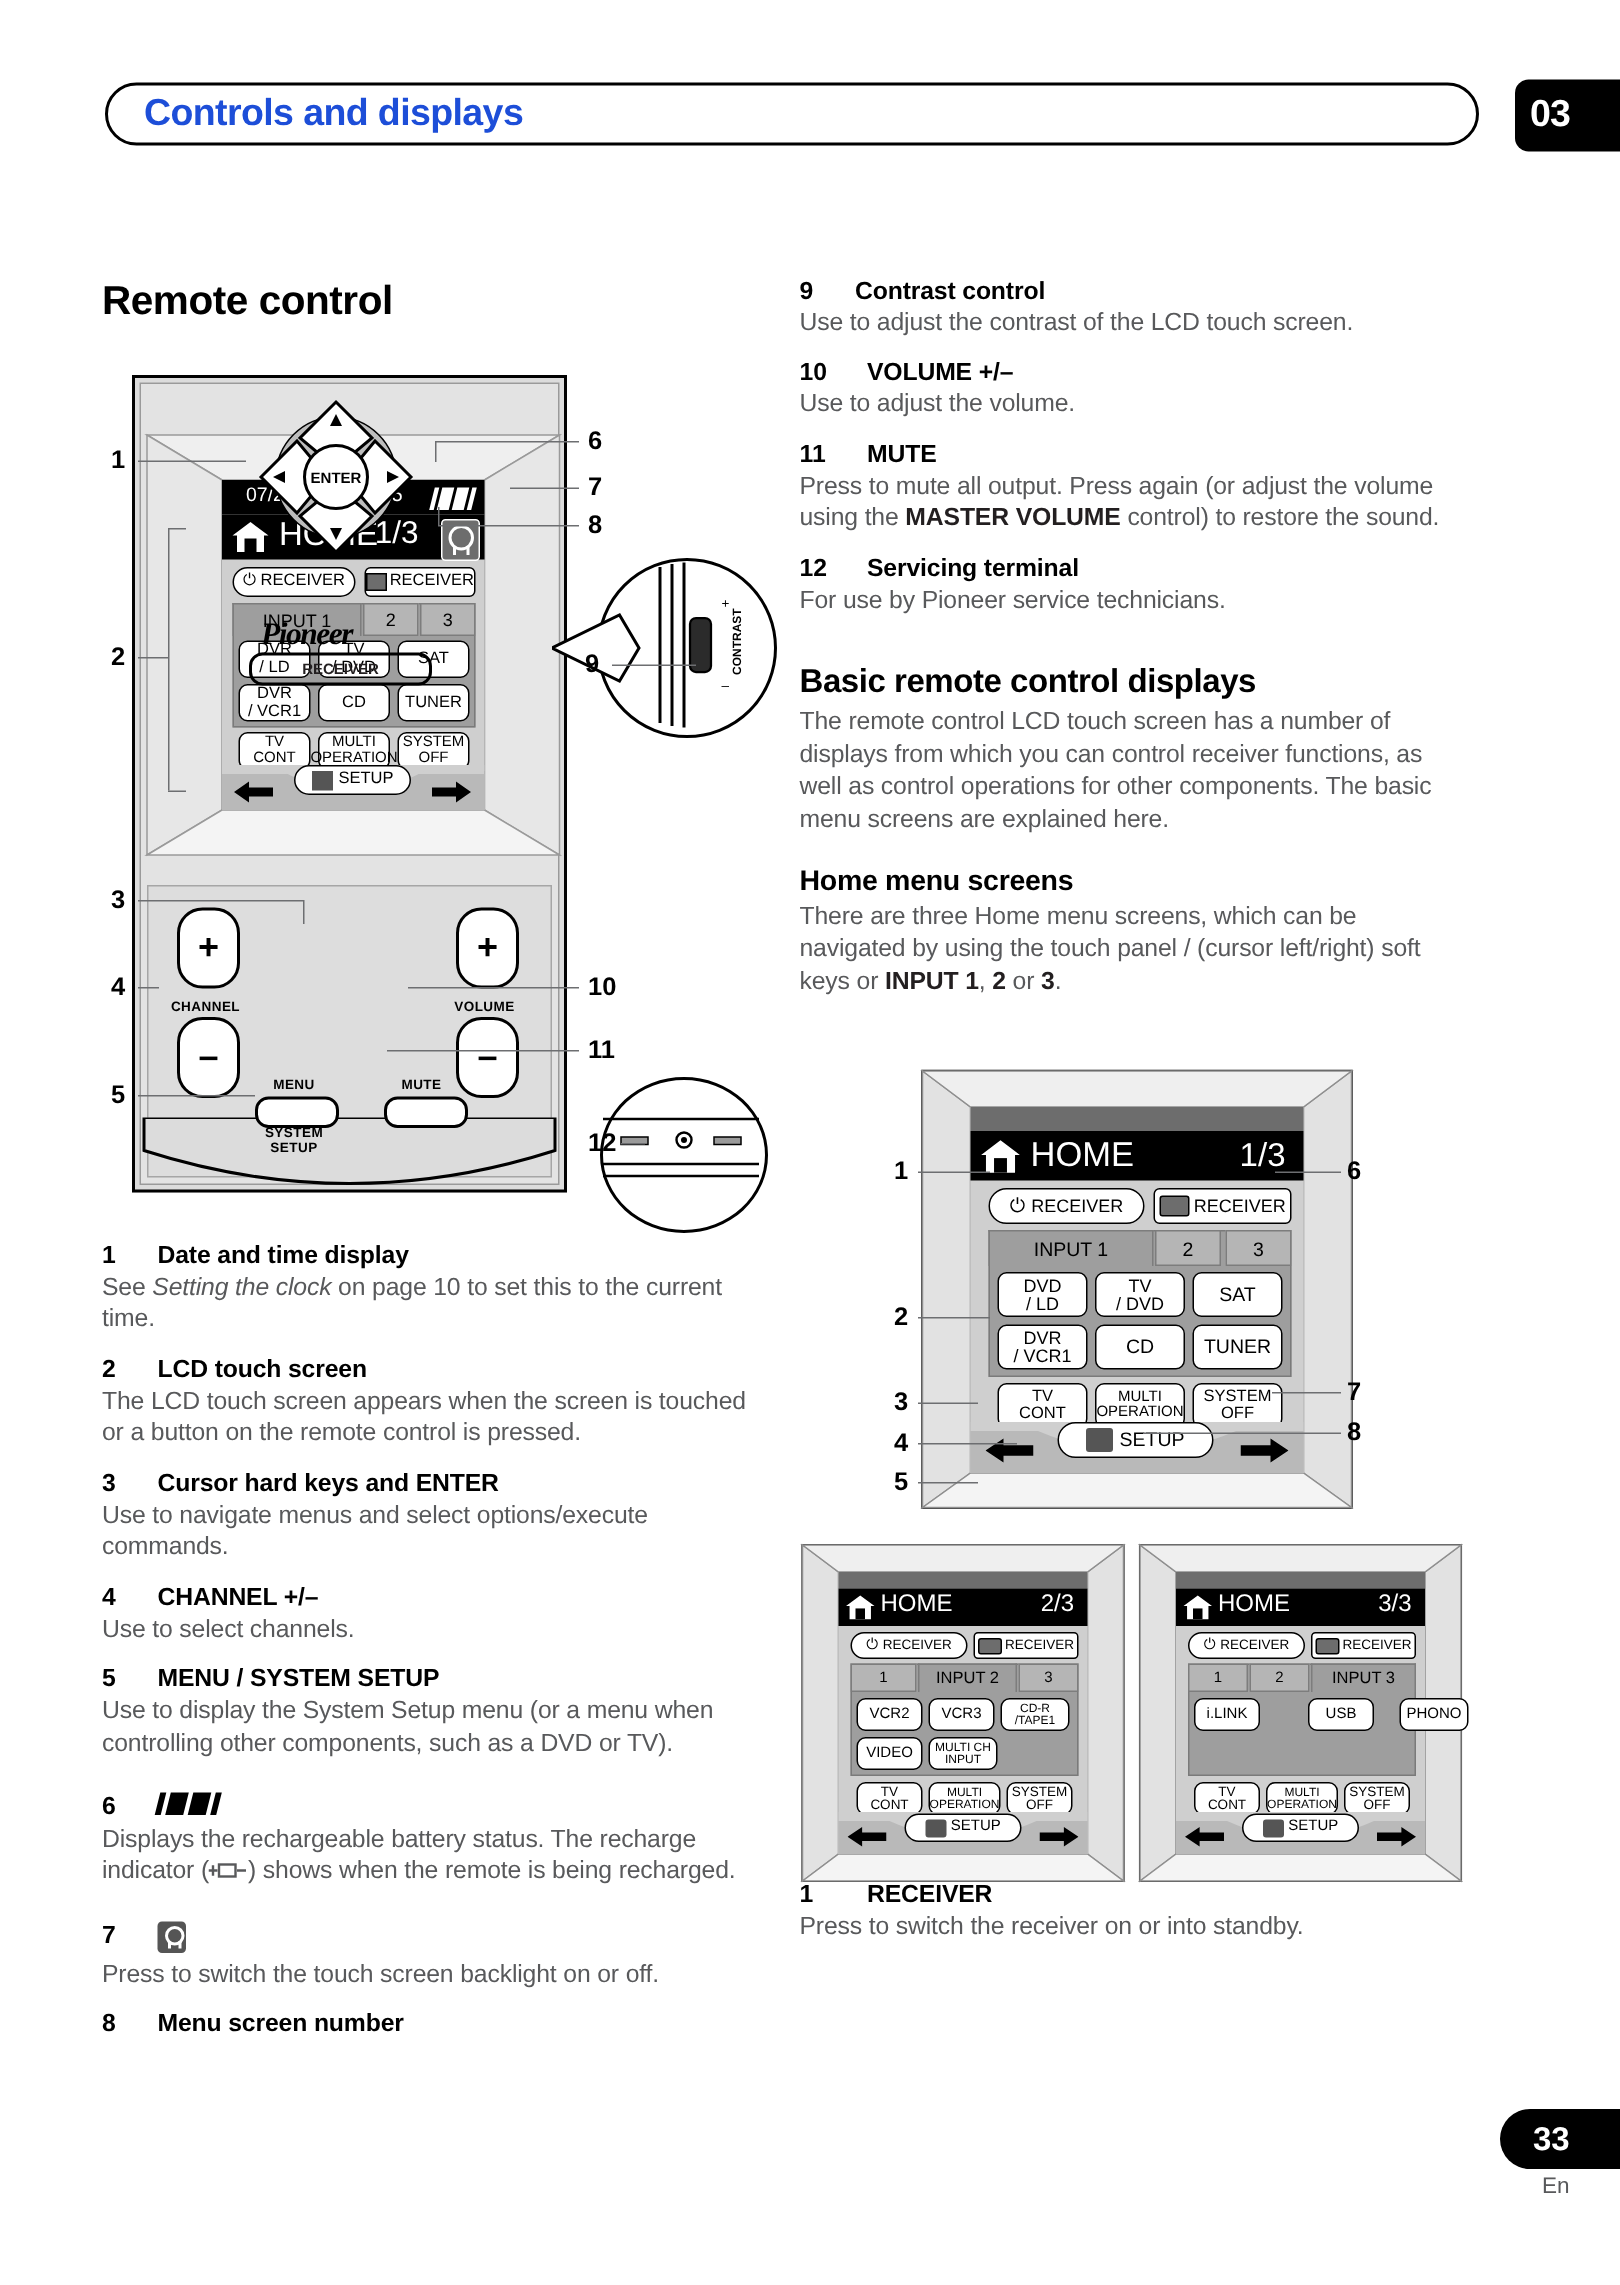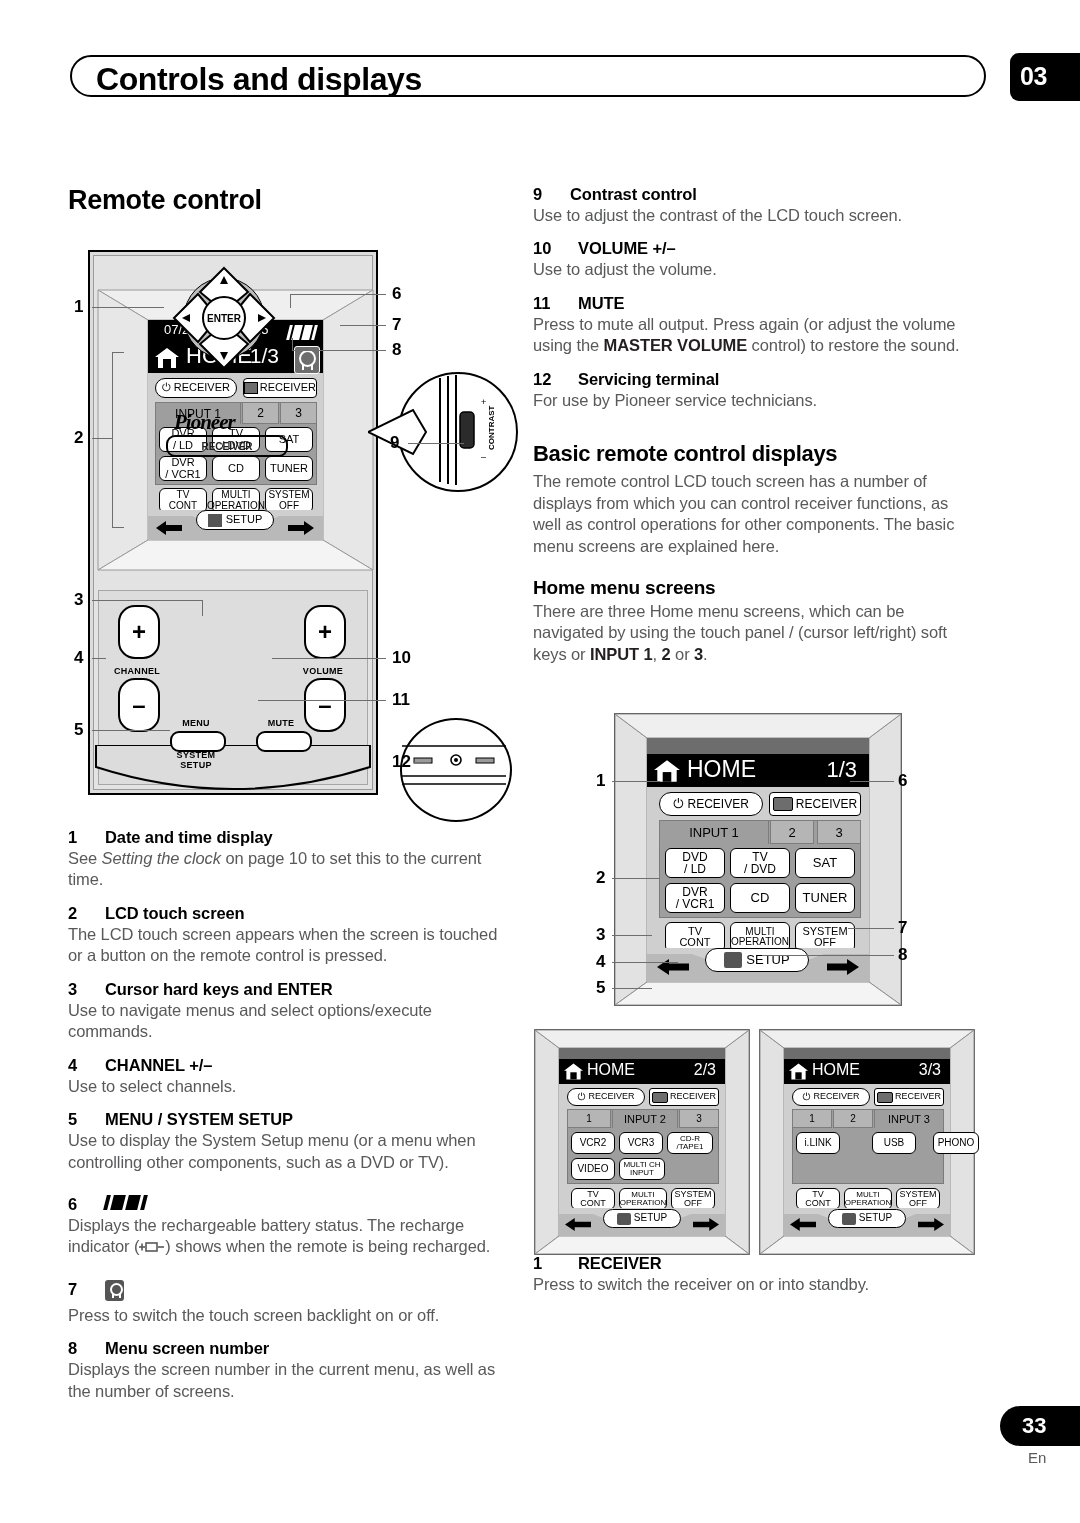--- a/index.html
+++ b/index.html
@@ -8,22 +8,22 @@
     font-family:"Liberation Sans",sans-serif;color:#231f20;
     position:relative;overflow:hidden;
   }
   
   #header{position:absolute;left:70px;top:55px;width:940px;height:44px;}
   #header-pill{
     position:absolute;left:0;top:0;width:916px;height:42px;
     border:2.5px solid #000;border-radius:21px;box-sizing:border-box;background:#fff;
   }
   #header-title{
-    position:absolute;left:26px;top:6px;font-size:32px;font-weight:bold;
-    letter-spacing:-0.4px;color:#000000;
+    position:absolute;left:26px;top:6px;font-size:25px;font-weight:bold;
+    letter-spacing:-0.4px;color:#1d4ed8;
   }
   #chapter-badge{
     position:absolute;left:940px;top:-2px;width:70px;height:48px;background:#000;
     border-radius:9px 0 0 9px;
   }
   #chapter-badge span{
     position:absolute;left:10px;top:9px;color:#fff;font-size:25px;font-weight:bold;
     letter-spacing:-0.5px;
   }
 
@@ -181,21 +181,20 @@
 
   <div class="item" style="margin-top:22px">
     <span class="num">7</span>
     <span class="ttl"><span class="lamp"></span></span>
     <div class="body" style="margin-top:4px">Press to switch the touch screen backlight on or off.</div>
   </div>
 
   <div class="item">
     <span class="num">8</span>
     <span class="ttl">Menu screen number</span>
-    <div class="body">Displays the screen number in the current menu, as well as the number of screens.</div>
   </div>
 </div>
 
 <div id="remote">
   <div class="rbody"></div>
   <div class="rbody2"></div>
 
   <svg style="position:absolute;left:0;top:0;" width="300" height="560">
     <polygon points="10,40 60,70 235,70 285,40" fill="#efefef" stroke="#9a9a9a" stroke-width="1"></polygon>
     <polygon points="10,40 60,70 60,290 10,320" fill="#e7e7e7" stroke="#9a9a9a" stroke-width="1"></polygon>

